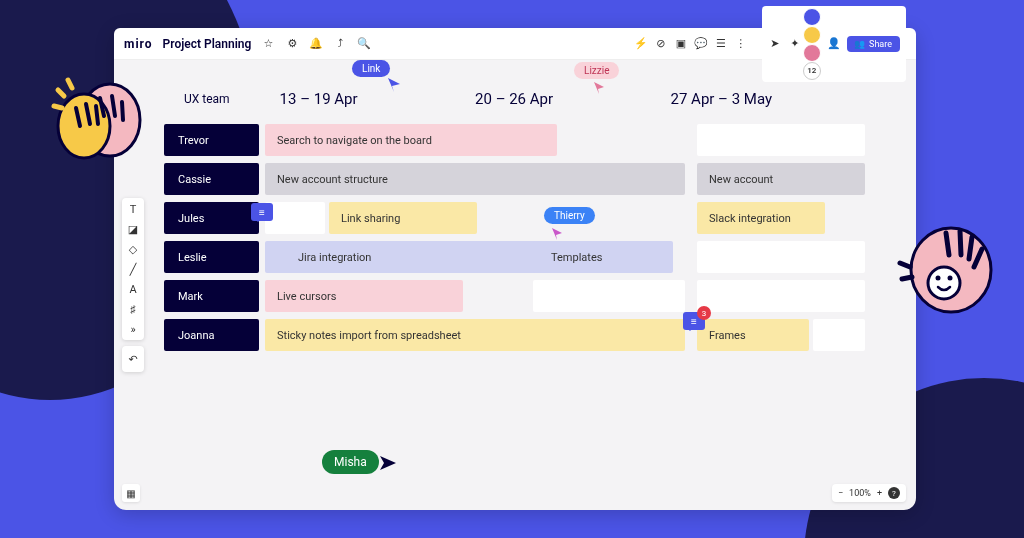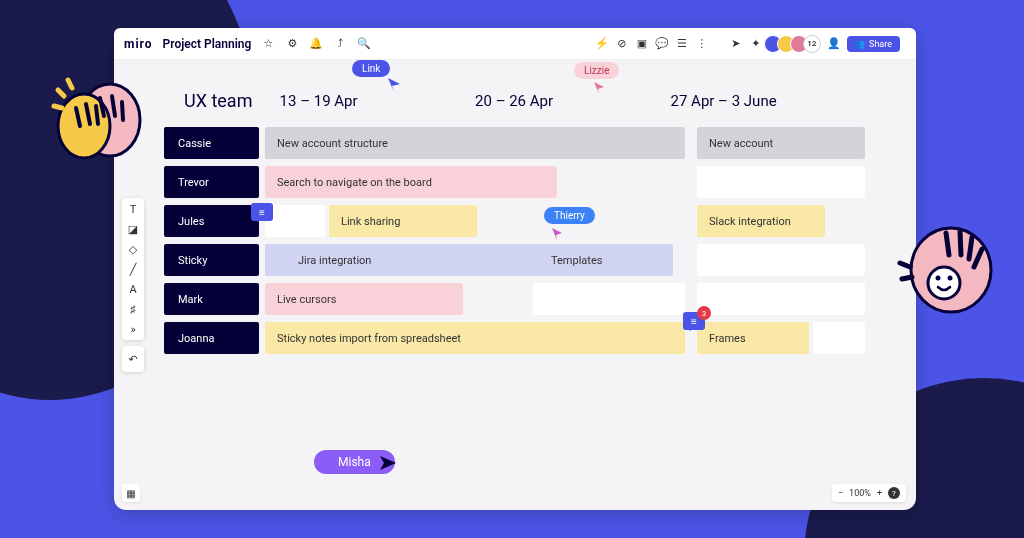--- a/index.html
+++ b/index.html
@@ -7,37 +7,37 @@
 .bg-left { position: absolute; left: -160px; top: -120px; width: 420px; height: 520px; border-radius: 50%; background: #1a1a4d; }
 .bg-right { position: absolute; right: -140px; bottom: -200px; width: 360px; height: 360px; border-radius: 50%; background: #1a1a4d; }
 .app { position: absolute; left: 114px; top: 28px; width: 802px; height: 482px; background: #f4f3f5; border-radius: 12px; box-shadow: 0 4px 20px rgba(0,0,0,.2); }
 .topbar { height: 32px; padding: 0 10px; display: flex; align-items: center; justify-content: space-between; background: #fff; border-radius: 6px 6px 0 0; border-bottom: 1px solid #eee; }
 .tb-left { display: flex; align-items: center; gap: 10px; }
 .logo { font-weight: 700; letter-spacing: 1px; font-size: 12px; color: #050038; }
 .board-name { font-size: 12px; font-weight: 600; color: #050038; }
 .tb-ico { width: 14px; height: 14px; display: flex; align-items: center; justify-content: center; color: #333; font-size: 11px; cursor: pointer; }
 .tb-right { display: flex; align-items: center; gap: 8px; }
 .tb-group { display: flex; align-items: center; gap: 6px; background: #fff; padding: 2px 6px; border-radius: 4px; }
-.avatars { display: flex; align-items: center; }
+.avatars { display: flex; align-items: center; flex-direction: column; }
 .av { width: 18px; height: 18px; border-radius: 50%; border: 1.5px solid #fff; margin-left: -5px; display:flex;align-items:center;justify-content:center;font-size:8px;font-weight:600;}
 .av1 { background: #4b54e6; } .av2 { background: #f7c948; } .av3 { background: #e2789a; } .av-count { background:#fff;color:#333;border:1px solid #ccc;}
 .share-btn { background: #4b54e6; color: #fff; font-size: 9px; padding: 3px 8px; border-radius: 4px; display:flex;align-items:center;gap:3px;cursor:pointer;}
 .sidetools { position: absolute; left: -26px; top: 170px; width: 22px; background: #fff; border-radius: 4px; box-shadow: 0 1px 4px rgba(0,0,0,.15); display: flex; flex-direction: column; align-items: center; padding: 4px 0; gap:6px;}
 .stool { width: 14px; height: 14px; display: flex; align-items: center; justify-content: center; color: #333; font-size: 11px; cursor: pointer; }
 .canvas { position: relative; padding: 30px 50px; }
 .header-row { display: flex; align-items: center; font-size: 15px; color: #050038; margin-bottom: 16px; padding-left: 20px;}
-.team-title { width: 110px; font-size: 18px; }
+.team-title { width: 110px; font-size: 12px; }
 .week { width: 225px; position: relative; }
 .cursor-tag { position: absolute; font-size: 10px; padding: 3px 10px; border-radius: 10px; color: #fff; display:flex;align-items:center;}
 .row { display: flex; align-items: stretch; height: 32px; margin-bottom: 7px; }
 .name-cell { width: 95px; background: #050038; color: #fff; font-size: 11px; display: flex; align-items: center; padding-left: 14px; border-radius: 2px; }
 .lane { flex: 1; position: relative; margin-left: 6px; }
 .task { position: absolute; top: 0; bottom: 0; font-size: 11px; display: flex; align-items: center; padding-left: 12px; border-radius: 2px; color: #333;}
 .c-gray { background: #d5d3da; } .c-pink { background: #f9d2d9; } .c-yellow { background: #fae8a6; } .c-blue { background: #d0d3f2; } .c-white { background: #fff; }
-.misha-tag { position: absolute; left: 200px; bottom: 36px; background: #8b5cf6; color: #fff; font-size: 12px; padding: 5px 24px; border-radius: 14px; }
+.misha-tag { position: absolute; left: 208px; bottom: 36px; background: #15803d; color: #fff; font-size: 12px; padding: 5px 12px; border-radius: 14px; }
 .misha-arrow { position: absolute; left: 266px; bottom: 40px; }
 .zoom-bar { position: absolute; right: 10px; bottom: 8px; background: #fff; border-radius: 4px; padding: 3px 6px; display: flex; align-items: center; gap: 6px; font-size: 9px; color:#333; box-shadow:0 1px 3px rgba(0,0,0,.1);}
 .nav-ico { position: absolute; left: 8px; bottom: 8px; width: 18px; height: 18px; background: #fff; border-radius: 3px; display:flex;align-items:center;justify-content:center;font-size:10px;color:#333;box-shadow:0 1px 3px rgba(0,0,0,.1);}
 .comment-bubble { position: absolute; background: #4b54e6; color: #fff; width: 22px; height: 18px; border-radius: 3px; display:flex;align-items:center;justify-content:center;font-size:10px;}
 .comment-bubble::after{content:'';position:absolute;bottom:-4px;left:4px;border:3px solid transparent;border-top-color:#4b54e6;}
 .badge { position: absolute; top:-6px;right:-6px;background:#e63946;color:#fff;width:14px;height:14px;border-radius:50%;font-size:8px;display:flex;align-items:center;justify-content:center;}
 .sticker { position: absolute; }
 .hand-clap { left: 40px; top: 60px; }
 .hand-ok { right: 18px; top: 215px; }
 </style>
@@ -81,48 +81,48 @@
         <div class="share-btn">👥 <span>Share</span></div>
       </div>
     </div>
   </div>
 
   <div class="canvas">
     <div class="header-row">
       <div class="team-title">UX team</div>
       <div class="week">13 – 19 Apr</div>
       <div class="week">20 – 26 Apr</div>
-      <div class="week">27 Apr – 3 June</div>
+      <div class="week">27 Apr – 3 May</div>
     </div>
 
     <div id="rows">
+        <div class="row">
+          <div class="name-cell">Trevor</div>
+          <div class="lane">
+            <div class="task c-pink" style="left: 0px; width: 292px;">Search to navigate on the board</div>
+            <div class="task c-white" style="left: 432px; width: 168px;"></div>
+          </div>
+        </div>
         <div class="row">
           <div class="name-cell">Cassie</div>
           <div class="lane">
             <div class="task c-gray" style="left: 0px; width: 420px;">New account structure</div>
             <div class="task c-gray" style="left: 432px; width: 168px;">New account</div>
-          </div>
-        </div>
-        <div class="row">
-          <div class="name-cell">Trevor</div>
-          <div class="lane">
-            <div class="task c-pink" style="left: 0px; width: 292px;">Search to navigate on the board</div>
-            <div class="task c-white" style="left: 432px; width: 168px;"></div>
           </div>
         </div>
         <div class="row">
           <div class="name-cell">Jules</div>
           <div class="lane">
             <div class="task c-white" style="left: 0px; width: 60px;"></div>
             <div class="task c-yellow" style="left: 64px; width: 148px;">Link sharing</div>
             <div class="task c-yellow" style="left: 432px; width: 128px;">Slack integration</div>
           </div>
         </div>
         <div class="row">
-          <div class="name-cell">Sticky</div>
+          <div class="name-cell">Leslie</div>
           <div class="lane">
             <div class="task c-blue" style="left: 0px; width: 292px; padding-left: 33px;">Jira integration</div>
             <div class="task c-blue" style="left: 268px; width: 140px; padding-left: 18px;">Templates</div>
             <div class="task c-white" style="left: 432px; width: 168px;"></div>
           </div>
         </div>
         <div class="row">
           <div class="name-cell">Mark</div>
           <div class="lane">
             <div class="task c-pink" style="left: 0px; width: 198px;">Live cursors</div>

